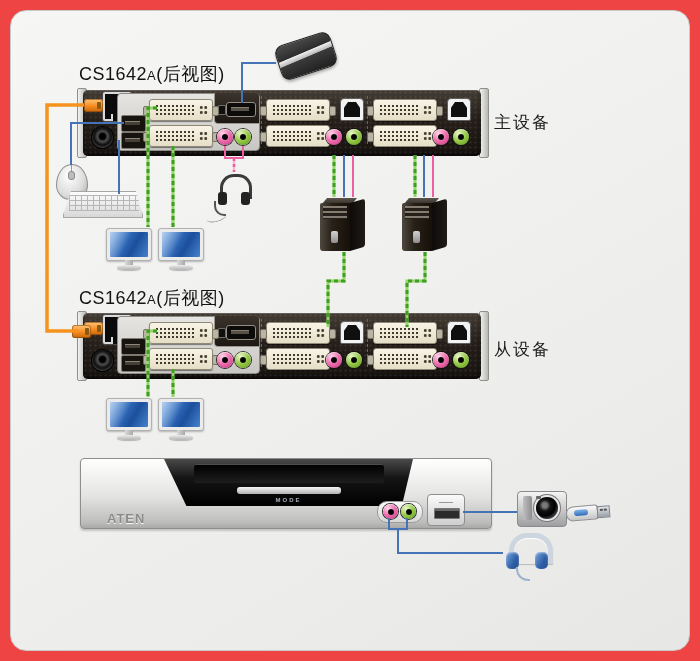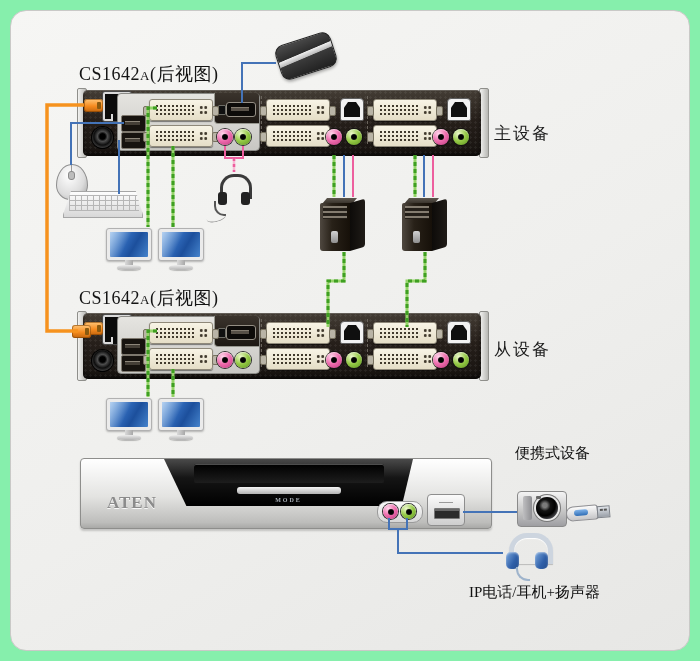--- a/index.html
+++ b/index.html
@@ -1,17 +1,17 @@
 <!DOCTYPE html>
 <html><head>
 <meta charset="utf-8">
 <style>
   html,body{margin:0;padding:0;background:#fff;}
-  .stage{position:relative;width:700px;height:661px;background:#86efac;overflow:hidden;
-         font-family:Liberation Serif, serif;}
+  .stage{position:relative;width:700px;height:661px;background:#ef4444;overflow:hidden;
+         font-family:Liberation Sans, sans-serif;}
   .panel{position:absolute;left:10px;top:10px;width:678px;height:639px;border:1px solid #c9c9c7;
          border-radius:16px;background:linear-gradient(150deg,#f6f6f4 0%,#efefed 55%,#e7e7e5 100%);}
 
   
   .sec-title{position:absolute;font-size:18px;color:#141414;letter-spacing:.5px;white-space:nowrap;z-index:45;}
   .sec-title .rev{font-size:13px;}
   .side-label{position:absolute;font-size:17px;color:#1c1c1c;letter-spacing:2px;white-space:nowrap;z-index:45;}
   .note{position:absolute;font-size:15px;color:#111;line-height:18px;white-space:nowrap;z-index:45;}
 
   
@@ -70,21 +70,21 @@
         background:linear-gradient(#ffffff,#e3e3e1 55%,#bdbdbb 92%,#a9a9a7);
         border:1px solid #8e8e8c;border-radius:4px;box-shadow:0 2px 2px rgba(0,0,0,.18);}
   .fd-recess{position:absolute;left:83px;top:0;width:249px;height:47px;
         clip-path:polygon(0 0,100% 0,95.5% 100%,9% 100%);
         background:linear-gradient(#4a4a4a,#151515 40%,#000);}
   .rslot{position:absolute;left:30px;top:5px;width:190px;height:19px;background:linear-gradient(#000,#1d1d1d);
         border-radius:2px;box-shadow:inset 0 1px 0 #4d4d4d;}
   .rbar{position:absolute;left:73px;top:28px;width:104px;height:7px;background:linear-gradient(#f5f5f5,#b2b2b2);border-radius:3px;}
   .fd-mode{position:absolute;left:0;right:0;bottom:3px;text-align:center;font-size:6px;font-weight:bold;
         letter-spacing:2px;color:#a9b0b8;}
-  .fd-brand{position:absolute;left:26px;top:34px;font-size:17px;font-weight:bold;letter-spacing:1px;color:#8b8b8b;
+  .fd-brand{position:absolute;left:26px;top:52px;font-size:13px;font-weight:bold;letter-spacing:1px;color:#8b8b8b;
         text-shadow:0 1px 0 rgba(255,255,255,.85);}
   .fd-audio{position:absolute;left:296px;top:42px;width:44px;height:20px;background:linear-gradient(#fbfbfb,#d6d6d6);
         border:1px solid #9a9a9a;border-radius:10px;}
   .fd-audio .jack{width:15px;height:15px;}
   .fd-audio .jack::after{left:4.5px;top:4.5px;}
   .fd-usb{position:absolute;left:346px;top:35px;width:36px;height:30px;background:linear-gradient(#fbfbfb,#cecece);
         border:1px solid #8e8e8e;border-radius:4px;}
   .fd-usb::before{content:"";position:absolute;left:11px;top:7px;width:14px;height:0;border-bottom:1px solid #9a9a9a;}
   .fd-usb::after{content:"";position:absolute;left:6px;top:13px;width:24px;height:9px;background:#2b2b2b;
         border:1px solid #777;border-radius:1px;box-shadow:inset 0 2px 0 #676767;}
@@ -211,21 +211,21 @@
         <div class="blk"></div>
       </div>
   <div class="usbb" style="left:370px;top:12px;"></div>
   <div class="dvi" style="left:296px;top:39px;">
         <div class="pins"></div>
         <div class="blk"></div>
       </div>
   <div class="jack pink" style="left:356px;top:43px;"></div>
   <div class="jack green" style="left:376px;top:43px;"></div>
 </div>
-  <div class="side-label" style="left:494px;top:122px;">主设备</div>
+  <div class="side-label" style="left:494px;top:111px;">主设备</div>
 
   <div class="pdrive icon" style="left:277px;top:38px;"></div>
   <div class="mouse icon" style="left:56px;top:164px;"></div>
   <div class="keyboard icon" style="left:63px;top:191px;">
       <div class="kb"></div>
     </div>
   <div class="headset icon" style="left:212px;top:172px;">
     <div class="hband"></div>
     <div class="hcup hcupL"></div>
     <div class="hcup hcupR"></div>
@@ -339,24 +339,22 @@
       <div class="fbody"></div>
       <div class="fconn"></div>
     </div>
   <div class="headphones icon" style="left:503px;top:531px;">
     <div class="hpband"></div>
     <div class="hpcup hpcupL"></div>
     <div class="hpcup hpcupR"></div>
     <div class="hpmic"></div>
   </div>
   <div class="note" style="left:515px;top:444px;">
-    <div>便携式设备</div>
   </div>
   <div class="note" style="left:469px;top:583px;">
-    <div>IP电话/耳机+扬声器</div>
   </div>
 
   <svg class="wires" width="700" height="661" viewBox="0 0 700 661">
 
     <polyline points="84,105 47,105 47,331 78,331" fill="none" stroke-width="3.5" stroke="#f6921e"></polyline>
 
     <polyline points="124,123 71,123 71,165" fill="none" stroke-width="2" stroke="#4473b7"></polyline>
     <polyline points="119,140 119,194" fill="none" stroke-width="2" stroke="#4473b7"></polyline>
     <polyline points="242,103 242,63 276,63" fill="none" stroke-width="2" stroke="#4473b7"></polyline>
 

